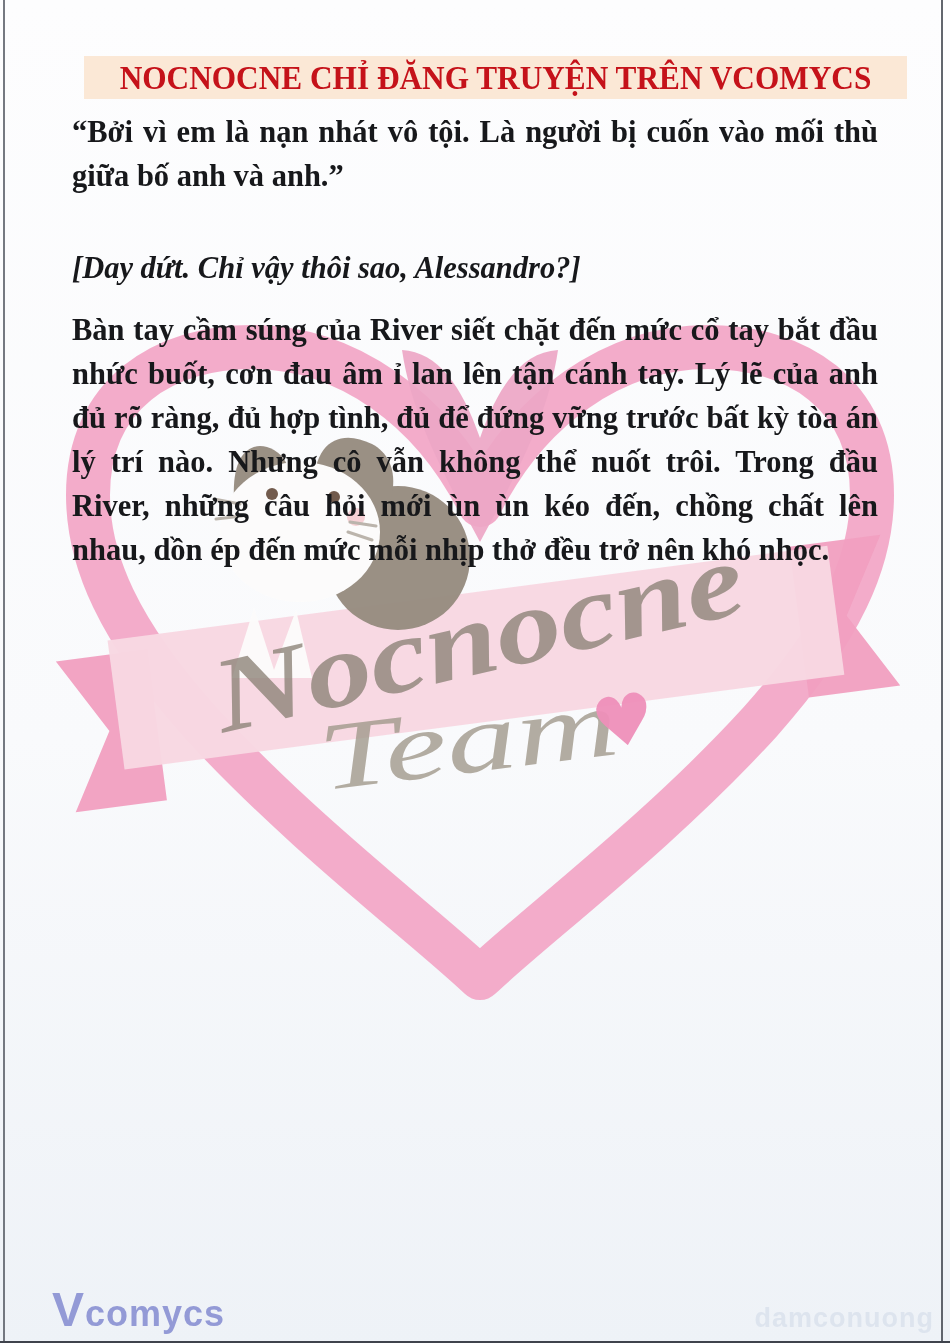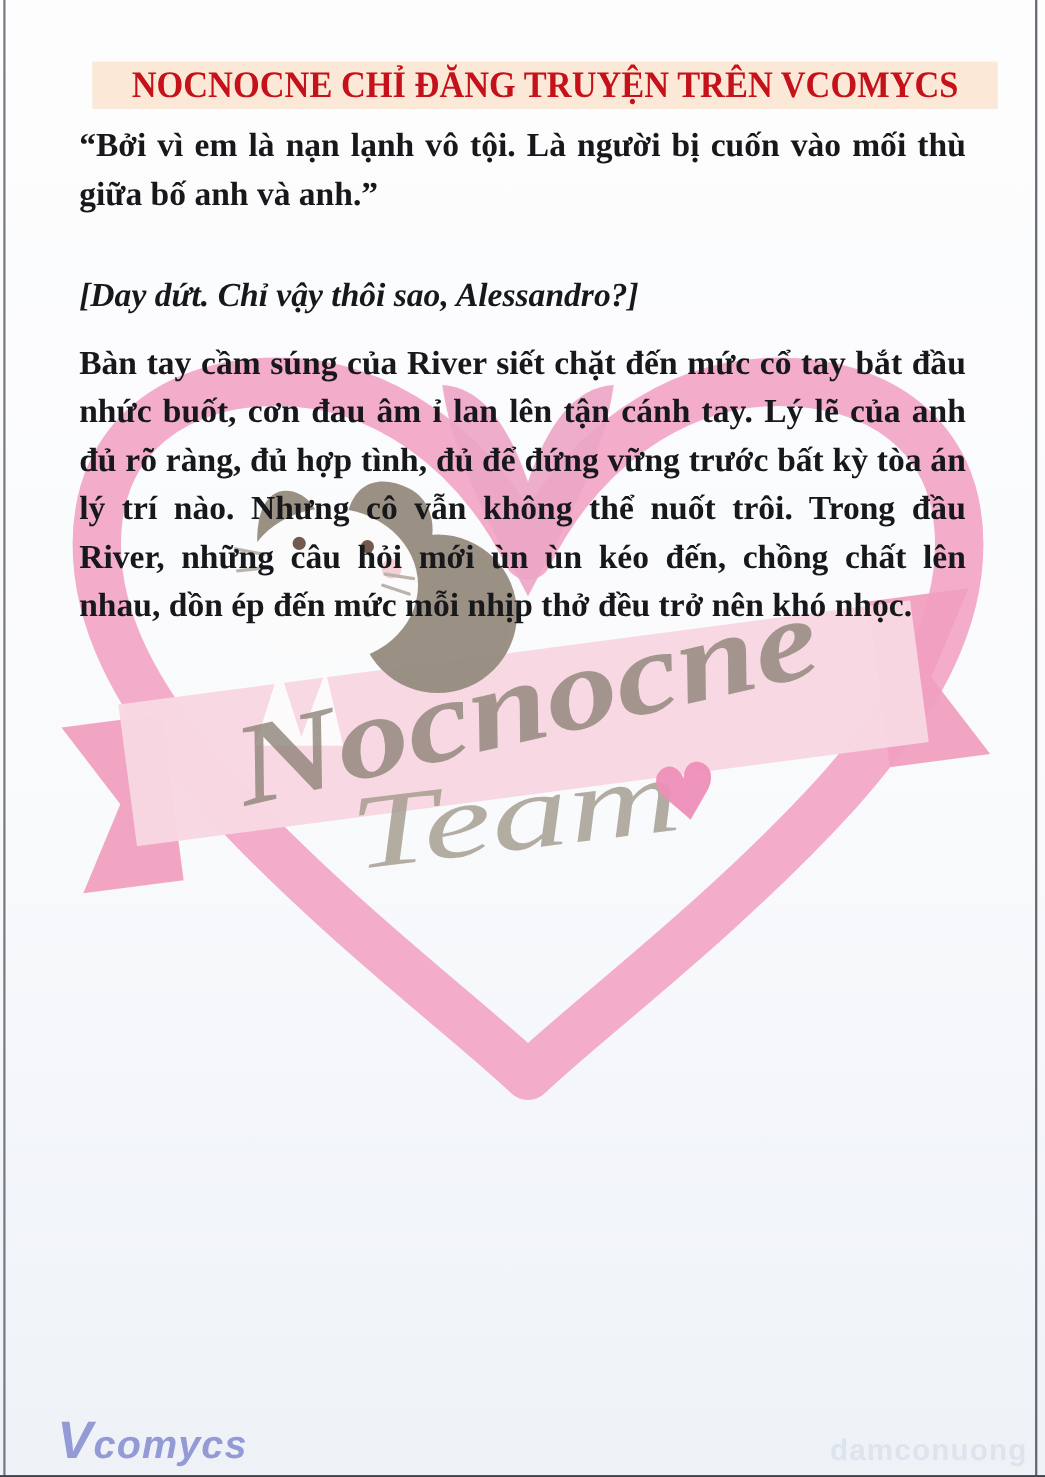--- a/index.html
+++ b/index.html
@@ -22,21 +22,21 @@
     transform:scaleX(0.92);letter-spacing:0px;
   }
   .text-flow{
     position:absolute;left:72px;top:110px;width:806px;z-index:2;
     font-size:30.5px;font-weight:bold;color:#17181b;line-height:44px;
   }
   .text-flow p{margin:0 0 18px 0;text-align:justify;}
   .text-flow p.italic{font-style:italic;text-align:left;margin-top:48px;}
   .logo{
     position:absolute;left:52px;top:1282px;z-index:2;
-    font-family:"Liberation Sans",sans-serif;font-style:italic;font-weight:bold;
+    font-family:"Liberation Sans",sans-serif;font-weight:bold;
     font-size:36px;color:#939ad6;letter-spacing:1px;
   }
   .logo::first-letter{font-size:48px;}
   .credit{
     position:absolute;right:16px;top:1303px;z-index:2;
     font-family:"Liberation Sans",sans-serif;font-weight:bold;
     font-size:27px;color:#dde4ee;letter-spacing:1px;
   }
 </style>
 </head>
@@ -79,21 +79,21 @@
     <text transform="translate(486,672) rotate(-13)" text-anchor="middle" font-family="Liberation Serif, DejaVu Serif, serif" font-style="italic" font-weight="bold" font-size="106" fill="#8a8276" fill-opacity="0.78" textLength="540" lengthAdjust="spacingAndGlyphs">Nocnocne</text>
     <text transform="translate(472,772) rotate(-7)" text-anchor="middle" font-family="Liberation Serif, DejaVu Serif, serif" font-style="italic" font-size="96" fill="#a0988b" fill-opacity="0.8" textLength="300" lengthAdjust="spacingAndGlyphs">Team</text>
     <text transform="translate(628,745) rotate(-10)" text-anchor="middle" font-family="DejaVu Sans, sans-serif" font-size="70" fill="#ee8fb9" fill-opacity="0.95">♥</text>
   </svg>
 
   <div class="banner">
     <span>NOCNOCNE CHỈ ĐĂNG TRUYỆN TRÊN VCOMYCS</span>
   </div>
 
   <div class="text-flow">
-    <p>“Bởi vì em là nạn lạnh vô tội. Là người bị cuốn vào mối thù giữa bố anh và anh.”</p>
+    <p>“Bởi vì em là nạn nhát vô tội. Là người bị cuốn vào mối thù giữa bố anh và anh.”</p>
     <p class="italic">[Day dứt. Chỉ vậy thôi sao, Alessandro?]</p>
     <p>Bàn tay cầm súng của River siết chặt đến mức cổ tay bắt đầu nhức buốt, cơn đau âm ỉ lan lên tận cánh tay. Lý lẽ của anh đủ rõ ràng, đủ hợp tình, đủ để đứng vững trước bất kỳ tòa án lý trí nào. Nhưng cô vẫn không thể nuốt trôi. Trong đầu River, những câu hỏi mới ùn ùn kéo đến, chồng chất lên nhau, dồn ép đến mức mỗi nhịp thở đều trở nên khó nhọc.</p>
   </div>
 
   <div class="logo">Vcomycs</div>
   <div class="credit">damconuong</div>
 
 </div>
 
 </body></html>

